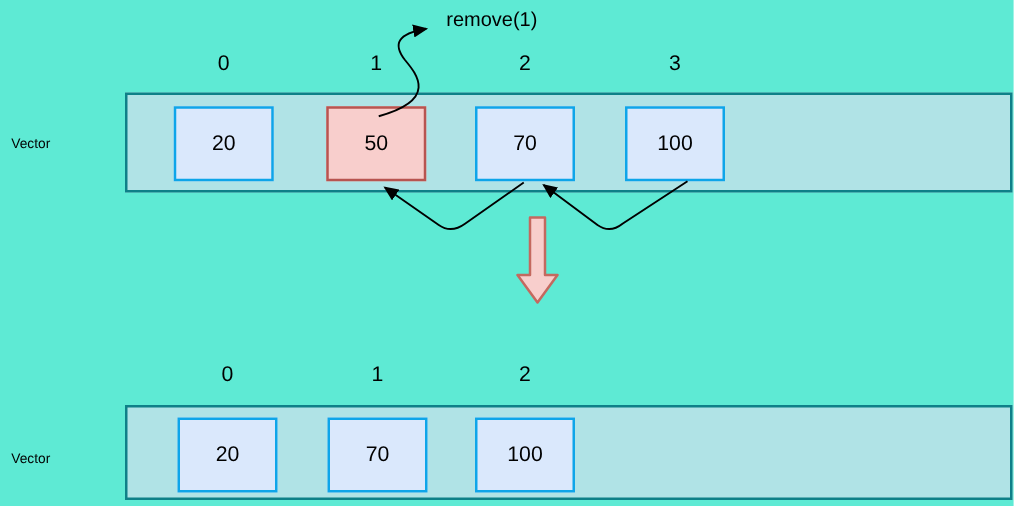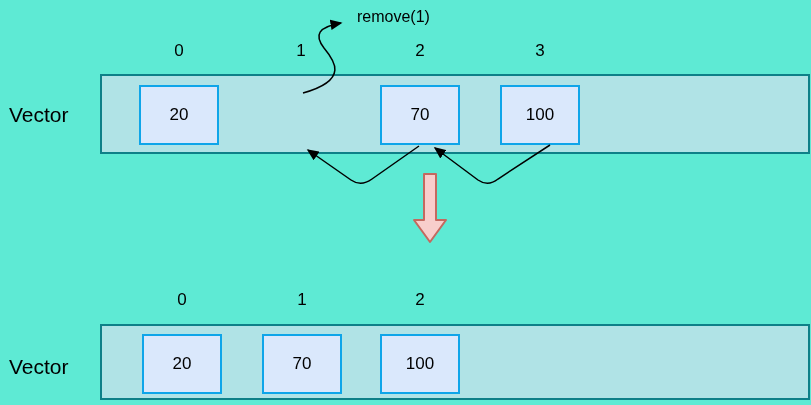--- a/index.html
+++ b/index.html
@@ -5,21 +5,21 @@
   html, body { margin: 0; padding: 0; background: #ffffff; }
   .canvas {
     position: relative;
     width: 811px;
     height: 405px;
     background: #5eead4;
     font-family: "Liberation Sans", sans-serif;
     color: #000000;
     overflow: hidden;
   }
-  .txt { position: absolute; font-size: 21px; line-height: 22px; white-space: nowrap; }
+  .txt { position: absolute; font-size: 11px; line-height: 22px; white-space: nowrap; }
   .vec-label { left: 9px; width: 80px; text-align: left; }
   .op-label { left: 357px; top: 6px; font-size: 16px; }
 
   .band {
     position: absolute;
     left: 100px;
     width: 710px;
     background: #b0e3e6;
     border: 2px solid #0e8088;
     box-sizing: border-box;
@@ -68,20 +68,21 @@
   <div class="txt vec-label" style="top:104px;">Vector</div>
 
   <div class="idx idx-top" style="left:139px;">0</div>
   <div class="idx idx-top" style="left:261px;">1</div>
   <div class="idx idx-top" style="left:380px;">2</div>
   <div class="idx idx-top" style="left:500px;">3</div>
 
   <div class="band band-top"></div>
 
   <div class="cell" style="left:139px; top:85px;">20</div>
+  <div class="cell removed" style="left:261px; top:85px;">50</div>
   <div class="cell" style="left:380px; top:85px;">70</div>
   <div class="cell" style="left:500px; top:85px;">100</div>
 
   <div class="txt vec-label" style="top:356px;">Vector</div>
 
   <div class="idx idx-bottom" style="left:142px;">0</div>
   <div class="idx idx-bottom" style="left:262px;">1</div>
   <div class="idx idx-bottom" style="left:380px;">2</div>
 
   <div class="band band-bottom"></div>

